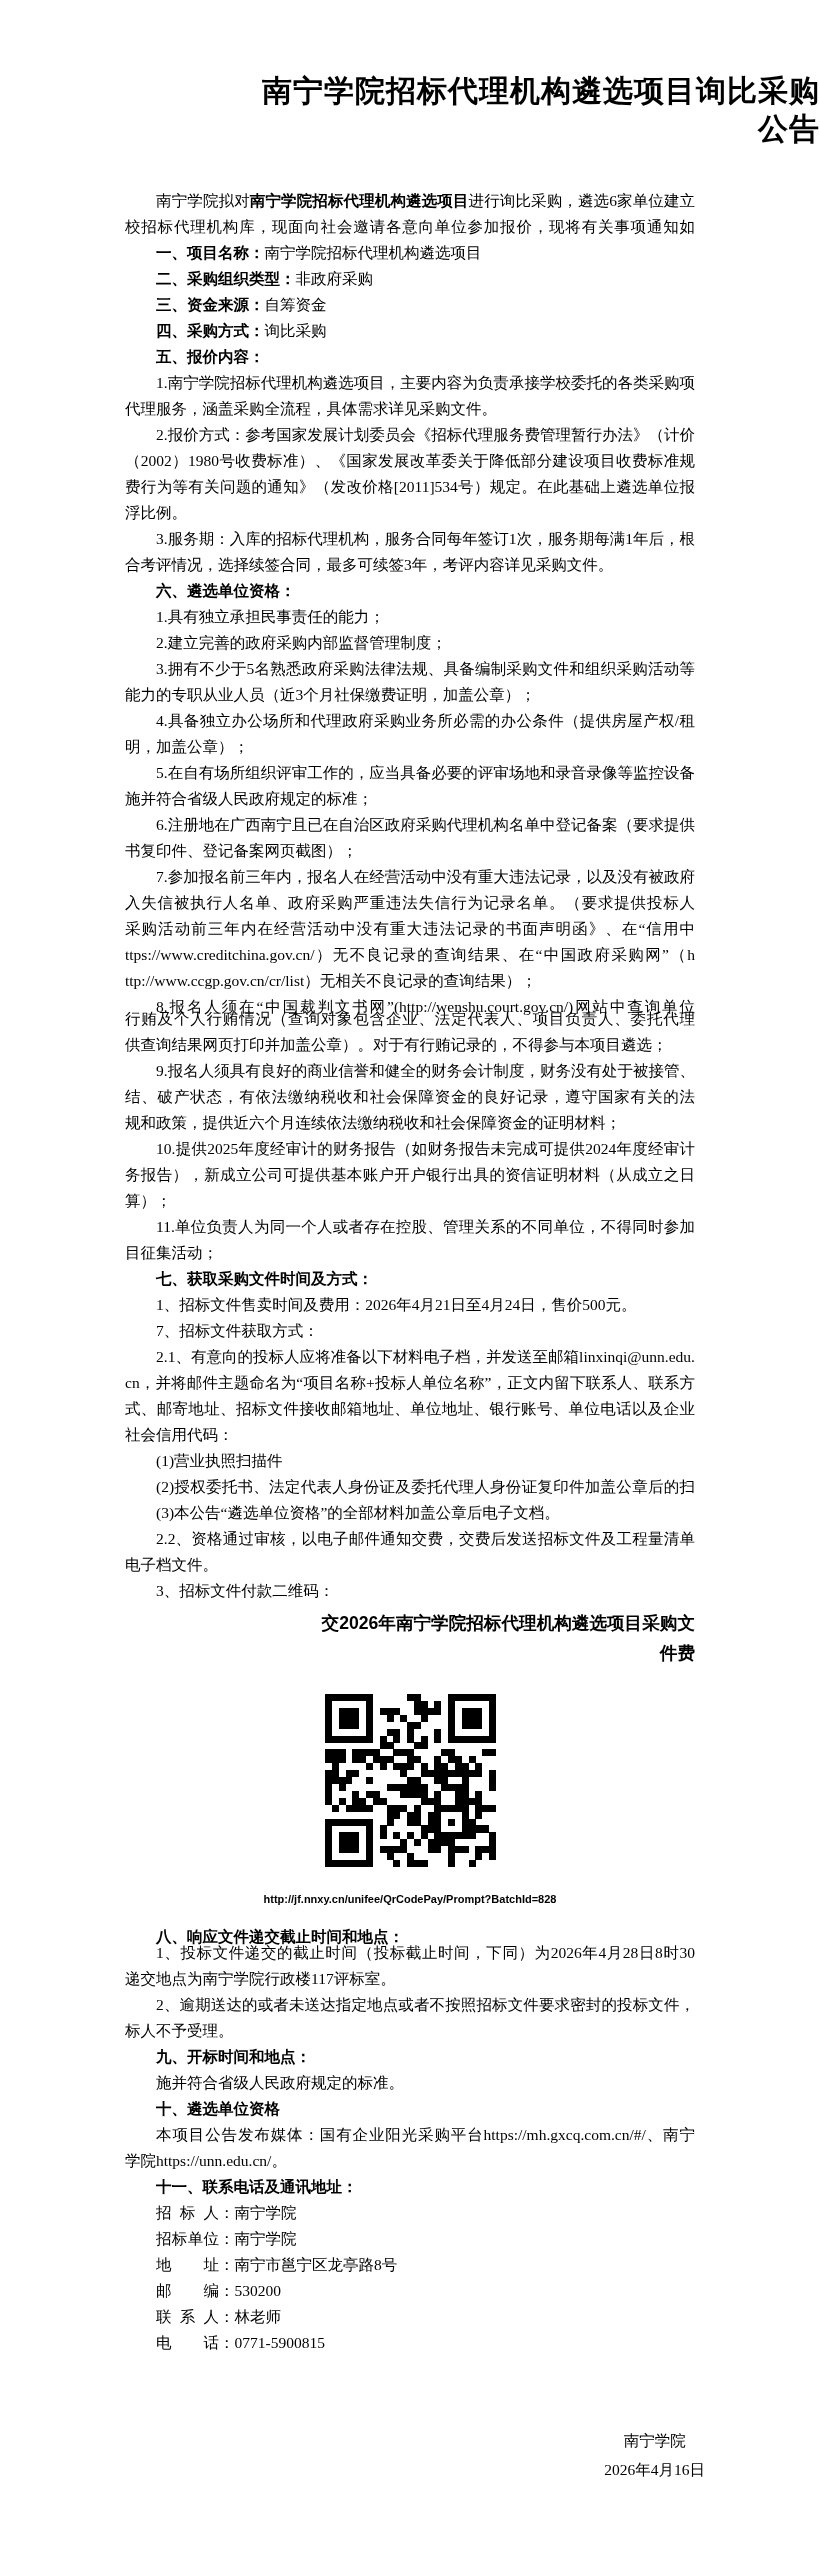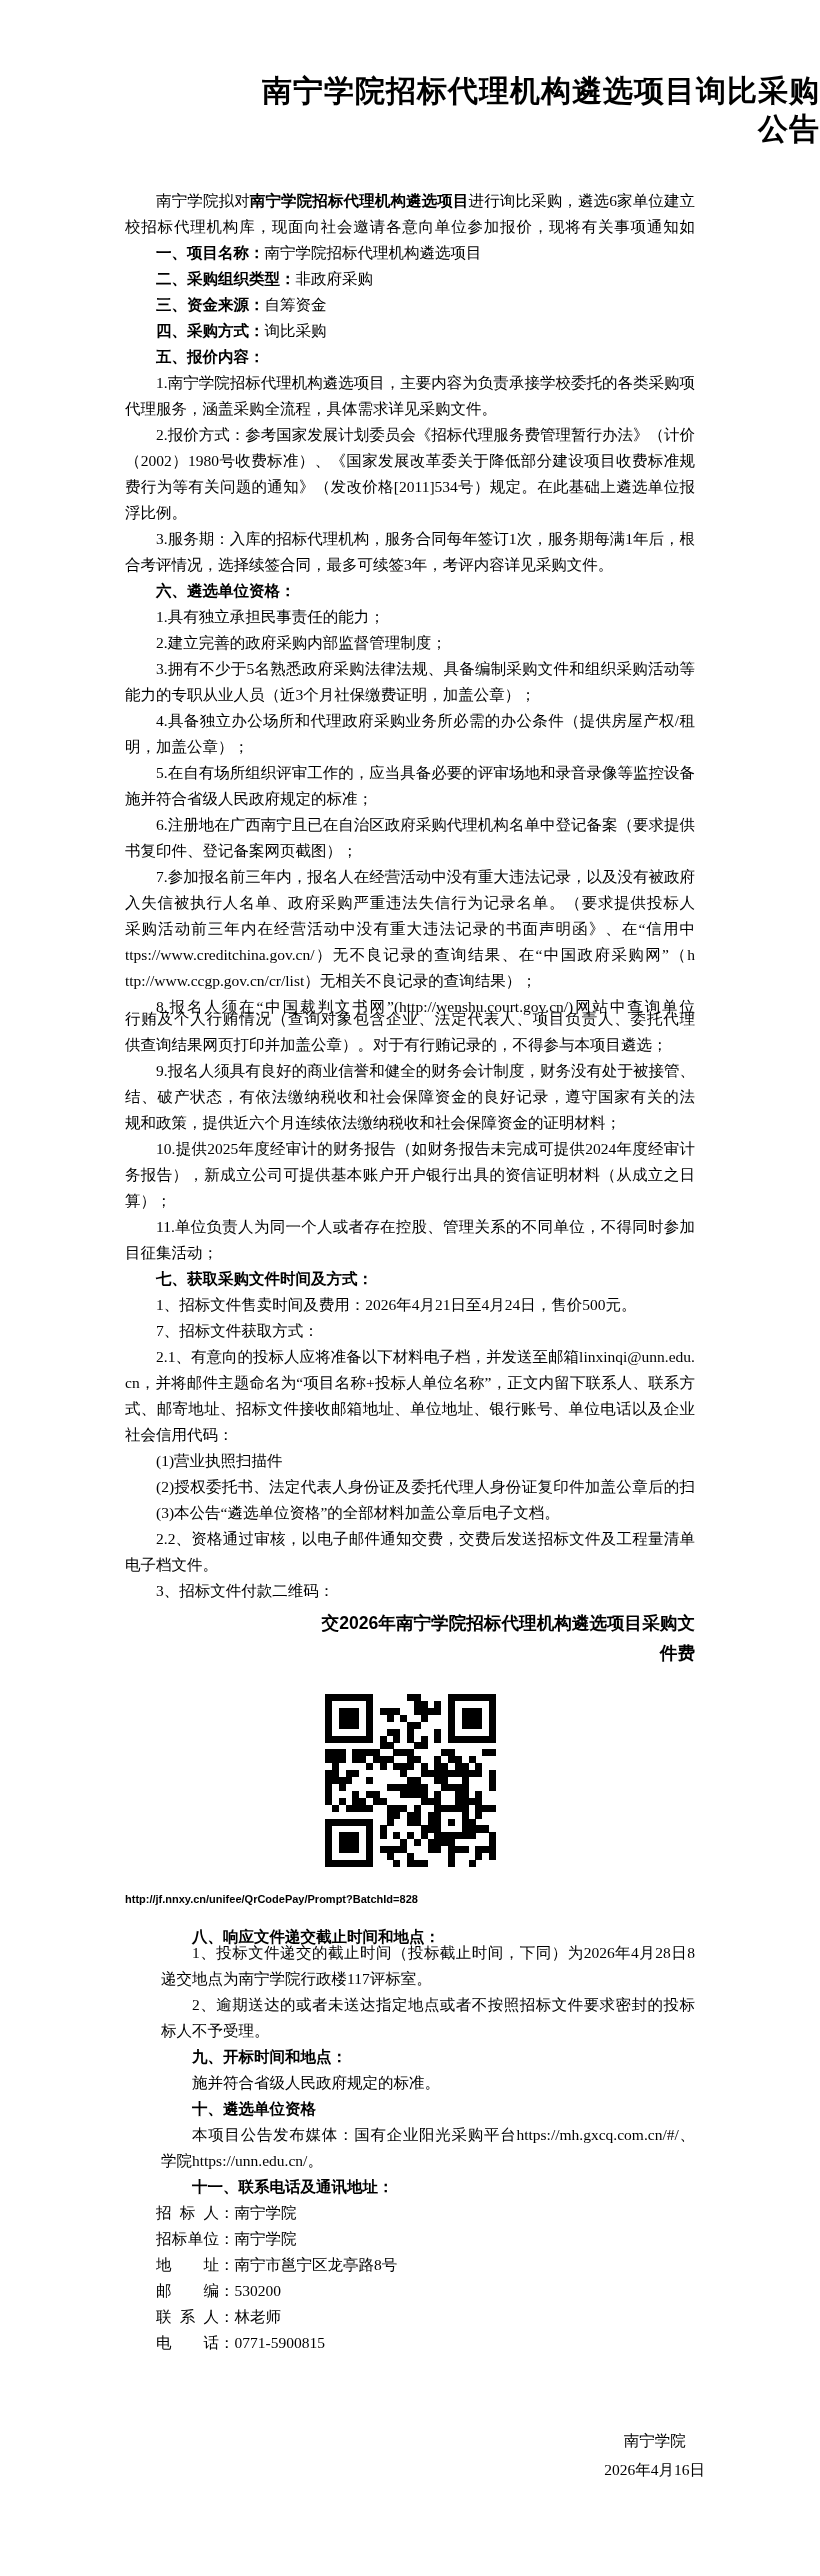--- a/index.html
+++ b/index.html
@@ -9,23 +9,23 @@
   .content{margin-left:125px;width:570px;margin-top:40px;}
   .p{margin:0;}
   .line{line-height:26px;height:26px;font-size:15.5px;text-align:justify;text-align-last:justify;
         word-break:break-all;overflow:hidden;}
   .line.last{text-align-last:left;}
   .line.indent{padding-left:31px;}
   .line .b{font-weight:bold;}
   .pay-head{margin-top:4.1px;text-align:right;font-family:"Liberation Sans","DejaVu Sans",sans-serif;
             font-weight:bold;font-size:17.6px;line-height:30px;}
   .qr{display:block;margin:26px auto 0 auto;shape-rendering:crispEdges;}
-  .url{margin-top:24px;text-align:left;font-family:"Liberation Sans","DejaVu Sans",sans-serif;
+  .url{margin-top:24px;text-align:center;font-family:"Liberation Sans","DejaVu Sans",sans-serif;
        font-weight:bold;font-size:11px;line-height:17.6px;}
-  .sec2{margin-top:16px;margin-left:36px;}
+  .sec2{margin-top:16px;}
   .contact .lbl{display:inline-block;width:63px;text-align:justify;text-align-last:justify;}
   .sig{margin:70px 115px 0 auto;width:fit-content;text-align:center;font-size:15.5px;line-height:29.5px;}
 </style>
 </head>
 <body>
 
 <div class="page">
   <div class="title">
     <div>南宁学院招标代理机构遴选项目询比采购</div>
     <div>公告</div>

